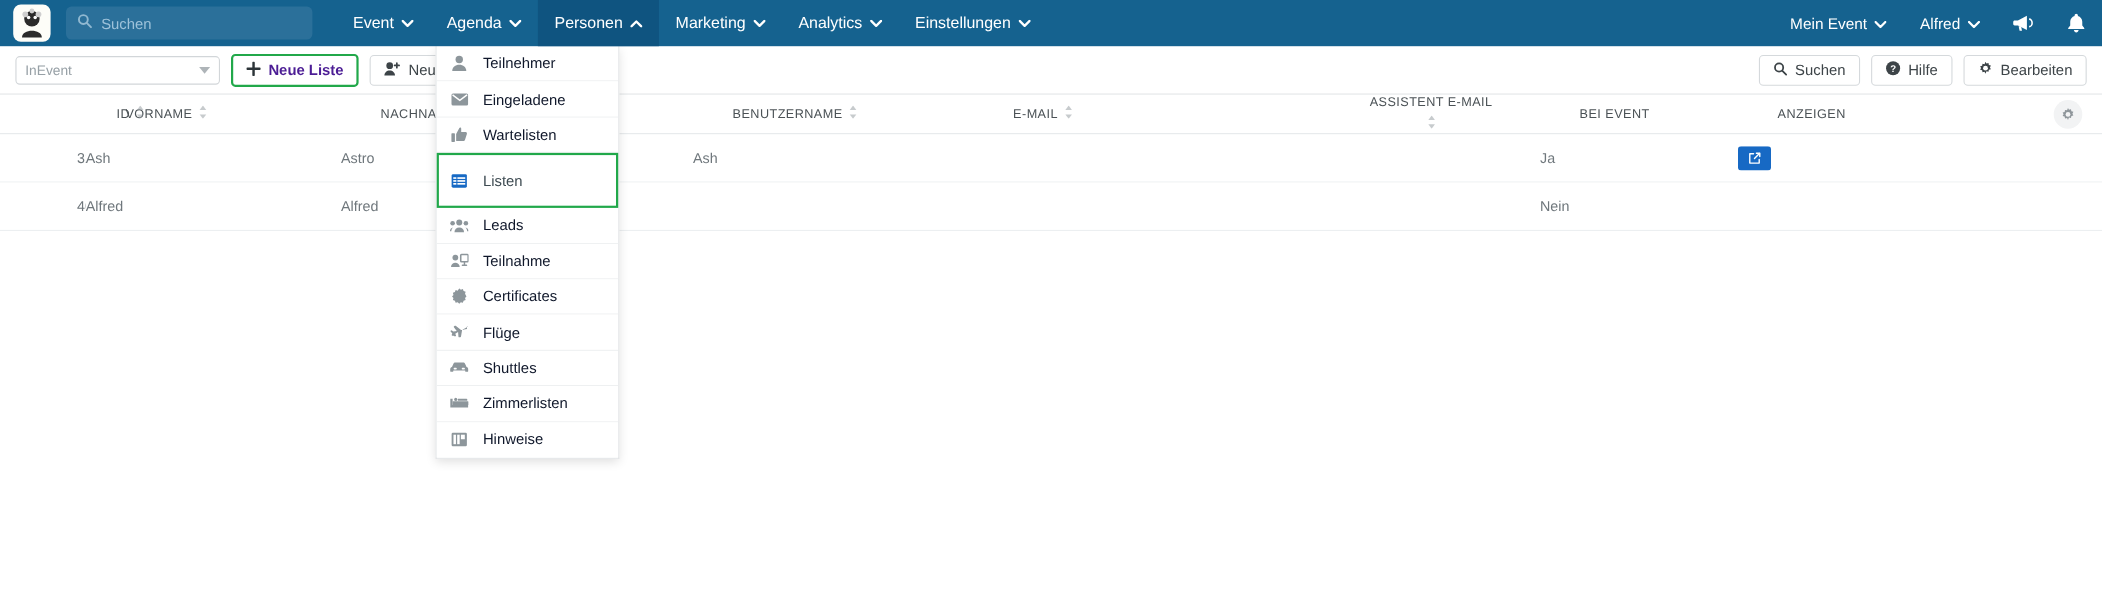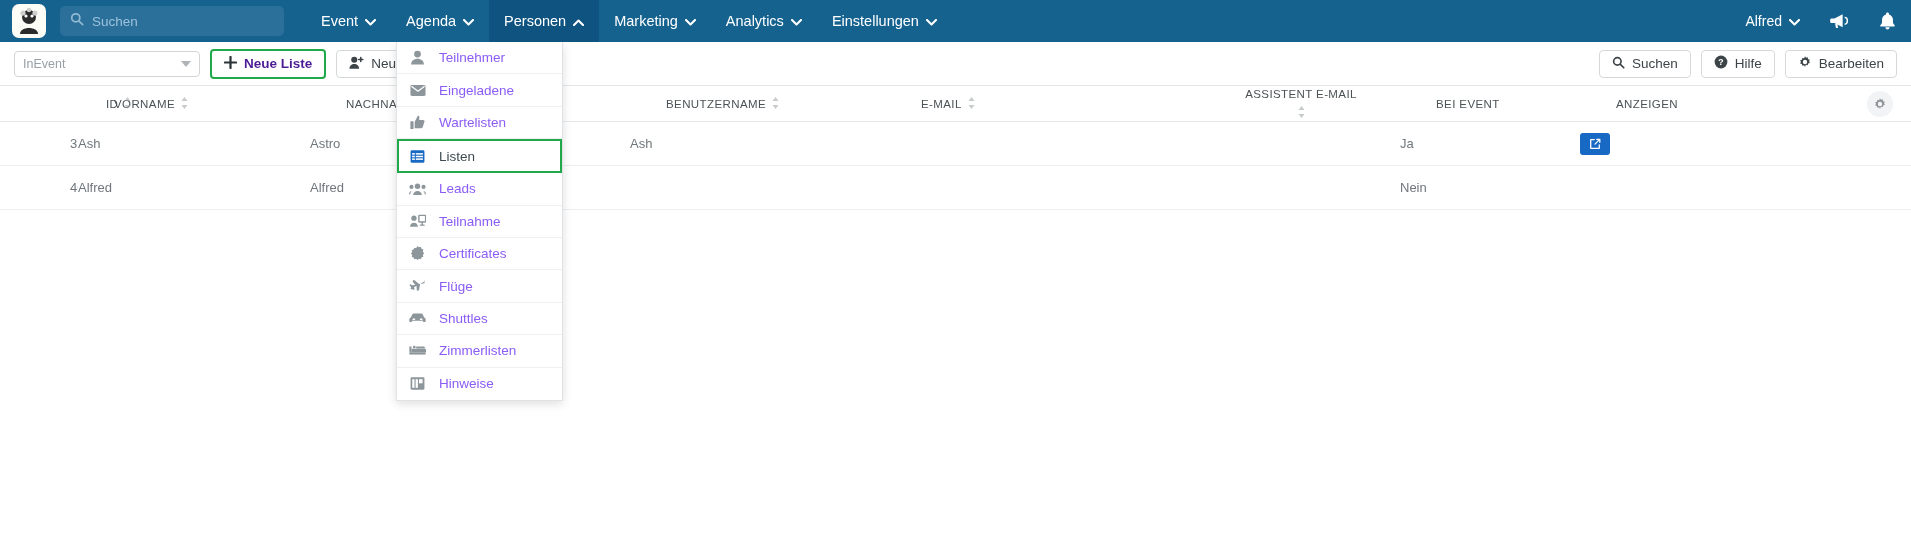--- a/index.html
+++ b/index.html
@@ -201,38 +201,38 @@
     border-left: 9px solid transparent;
     border-right: 9px solid transparent;
     border-bottom: 9px solid #ffffff;
     filter: drop-shadow(0 -1px 0 #e0e3e5);
   }
   .dd-item {
     height: 32.4px;
     display: flex; align-items: center;
     padding-left: 12px;
     gap: 13px;
-    color: #8b5cf6;
+    color: #0f172a;
     font-size: 13.5px;
     border-bottom: 1px solid #eef0f1;
     cursor: pointer;
     background: #fff;
     position: relative;
   }
   .dd-item:last-child { border-bottom: none; }
   .dd-item .dd-ico {
     width: 17px;
     display: flex; align-items: center; justify-content: center;
     flex: none;
     color: #8d969b;
   }
   .dd-item.selected {
     border: 2px solid #21a84a;
     color: #3e4b52;
-    height: 34px;
+    height: 50px;
     padding-left: 10px;
     z-index: 2;
   }
   .dd-item.selected .dd-ico { color: #1769c4; }
 </style>
 </head>
 <body>
 
 <div class="navbar">
 
@@ -303,20 +303,28 @@
       <span>Einstellungen</span>
       <span class="caret">
         <svg width="11" height="7" viewBox="0 0 11 7">
             <path d="M1 1l4.5 4.5L10 1" stroke="#fff" stroke-width="2.1" fill="none" stroke-linecap="round" stroke-linejoin="round"></path>
           </svg>
       </span>
     </div>
   </div>
 
   <div class="nav-right">
+    <div class="nav-item">
+      <span>Mein Event</span>
+      <span class="caret">
+        <svg width="11" height="7" viewBox="0 0 11 7">
+            <path d="M1 1l4.5 4.5L10 1" stroke="#fff" stroke-width="2.1" fill="none" stroke-linecap="round" stroke-linejoin="round"></path>
+          </svg>
+      </span>
+    </div>
     <div class="nav-item">
       <span>Alfred</span>
       <span class="caret">
         <svg width="11" height="7" viewBox="0 0 11 7">
             <path d="M1 1l4.5 4.5L10 1" stroke="#fff" stroke-width="2.1" fill="none" stroke-linecap="round" stroke-linejoin="round"></path>
           </svg>
       </span>
     </div>
     <div class="icon-btn">
       <svg width="19" height="16" viewBox="0 0 20 16" fill="#fff">

